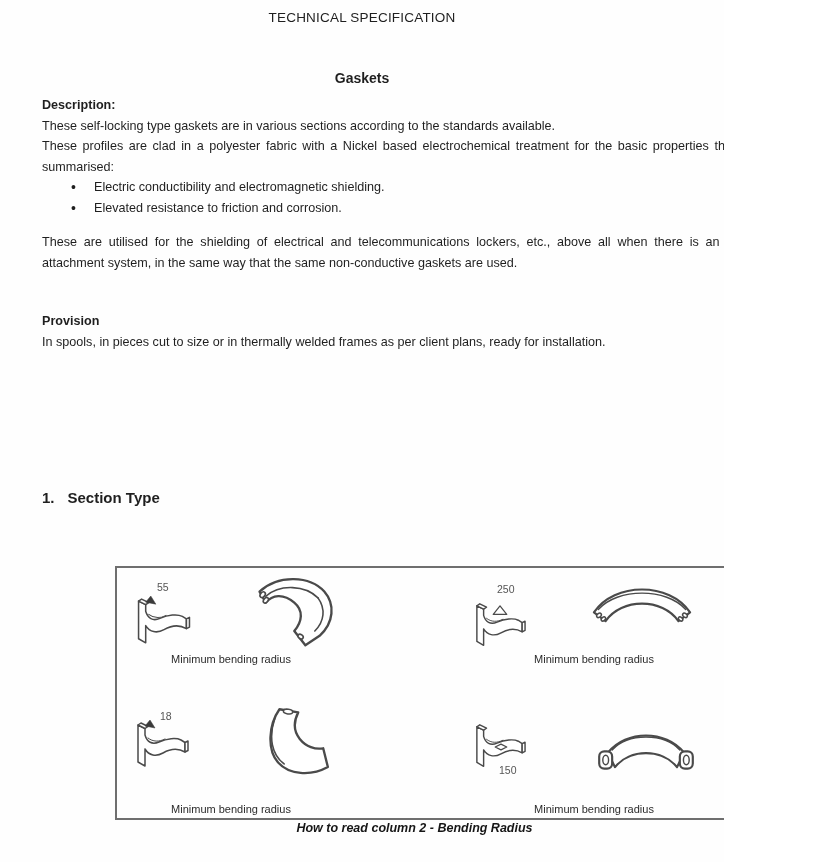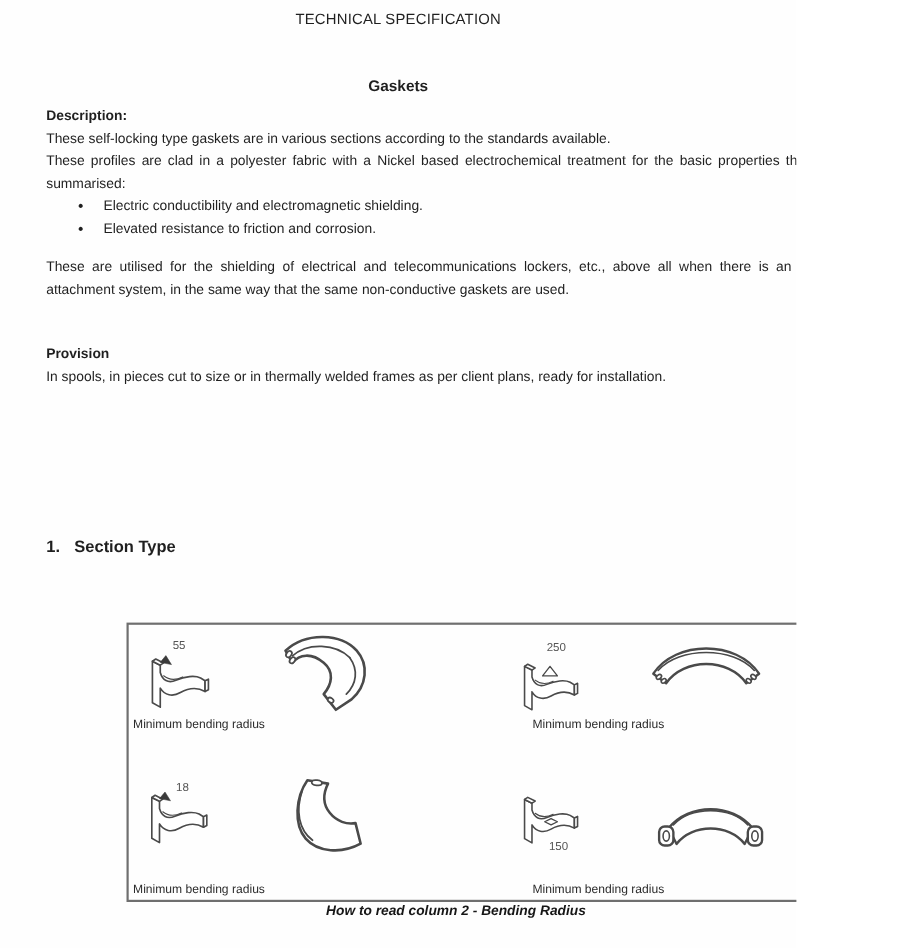--- a/index.html
+++ b/index.html
@@ -17,21 +17,21 @@
   .bullet{position:relative;padding-left:52px;}
   .bullet::before{content:"\2022";position:absolute;left:29px;top:0;font-size:14px;}
   .sec-h{position:absolute;left:42px;top:489px;font-size:15px;font-weight:bold;}
   .sec-h .num{margin-right:13px;}
   .figure-box{position:absolute;left:115px;top:566px;width:599px;height:250px;
     border:2px solid #6f6f6f;background:#fefefe;padding-left:20px;}
   .quad{position:absolute;width:299px;height:125px;}
   .q1{left:0;top:0;} .q2{left:300px;top:0;} .q3{left:0;top:126px;} .q4{left:300px;top:126px;}
   .radius-label{position:absolute;font-size:10.5px;color:#555;}
   .qsvg{position:absolute;}
-  .quad-caption{position:absolute;width:220px;text-align:left;font-size:11px;color:#2b2b2b;}
+  .quad-caption{position:absolute;width:220px;text-align:center;font-size:11px;color:#2b2b2b;}
   .cap-l{left:4px;} .cap-r{left:67px;}
   .cap-top{top:85px;} .cap-bot{top:109px;}
   .fig-caption{position:absolute;left:115px;top:821px;width:599px;text-align:center;
     font-size:12.5px;font-weight:bold;font-style:italic;color:#161616;}
   svg .ln{fill:#ffffff;stroke:#4a4a4a;stroke-width:3;stroke-linejoin:round;}
   svg .ln-thin{fill:none;stroke:#4a4a4a;stroke-width:2;stroke-linecap:round;}
   svg .mk-fill{fill:#3a3a3a;stroke:#3a3a3a;stroke-width:1;}
   svg .mk-open{fill:#ffffff;stroke:#4a4a4a;stroke-width:2.5;stroke-linejoin:round;}
   svg .hole{fill:#ffffff;stroke:#4a4a4a;stroke-width:2;}
 </style>

